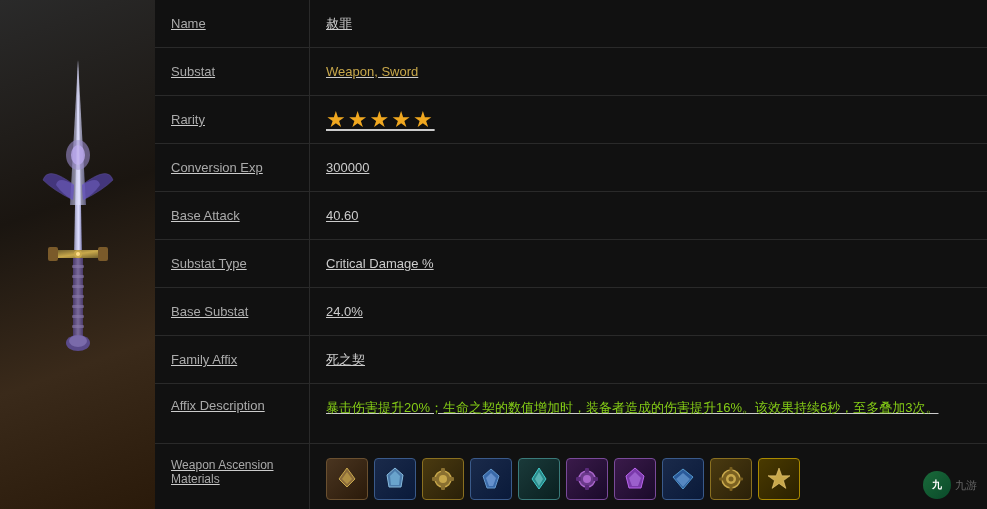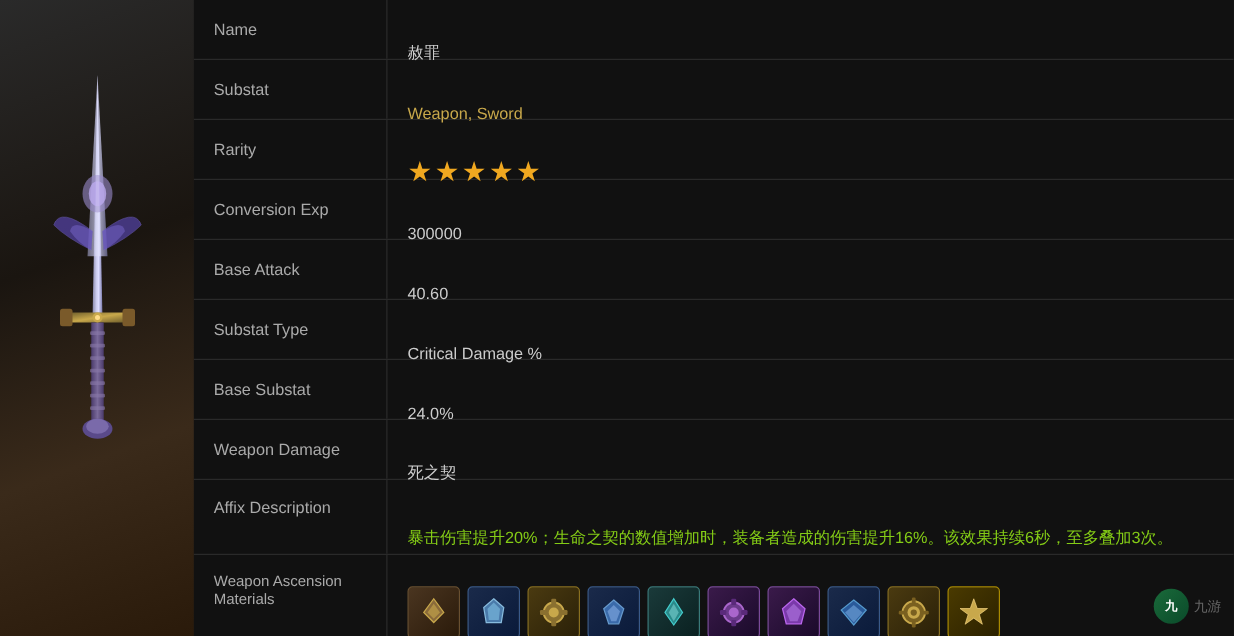--- a/index.html
+++ b/index.html
@@ -67,21 +67,20 @@
       border-right: 1px solid #2a2a2a;
     }
 
     .value-cell {
       flex: 1;
       padding: 20px 16px;
       font-size: 13px;
       display: flex;
       align-items: center;
       color: #ccc;
-      margin-top: 22px;
     }
 
     .family-value {
       color: #c8a84b;
       text-align: center;
     }
 
     .stars {
       color: #f0a820;
       font-size: 22px;
@@ -155,20 +154,21 @@
       color: #666;
       font-size: 11px;
     }
 
     .page-wrapper {
       width: 987px;
       height: 509px;
       display: flex;
       position: relative;
       overflow: hidden;
+      text-decoration: underline;
     }
   </style>
 </head>
 <body>
 
 <div class="page-wrapper">
 
   <div class="left-panel">
     <div class="weapon-image">
       <svg class="sword-svg" viewBox="0 0 100 400" xmlns="http://www.w3.org/2000/svg">
@@ -263,21 +263,21 @@
       <div class="label-cell">Substat Type</div>
       <div class="value-cell">Critical Damage %</div>
     </div>
 
     <div class="info-row">
       <div class="label-cell">Base Substat</div>
       <div class="value-cell">24.0%</div>
     </div>
 
     <div class="info-row">
-      <div class="label-cell">Weapon Damage</div>
+      <div class="label-cell">Family Affix</div>
       <div class="value-cell">死之契</div>
     </div>
 
     <div class="info-row" style="min-height:60px;">
       <div class="label-cell" style="align-items:flex-start; padding-top:14px;">Affix Description</div>
       <div class="value-cell affix-desc" style="align-items:flex-start; padding-top:14px; line-height:1.6;">暴击伤害提升20%；生命之契的数值增加时，装备者造成的伤害提升16%。该效果持续6秒，至多叠加3次。</div>
     </div>
 
     <div class="info-row materials-row" style="min-height:70px;">
       <div class="label-cell" style="align-items:flex-start; padding-top:14px; font-size:12px;">Weapon Ascension Materials</div>

